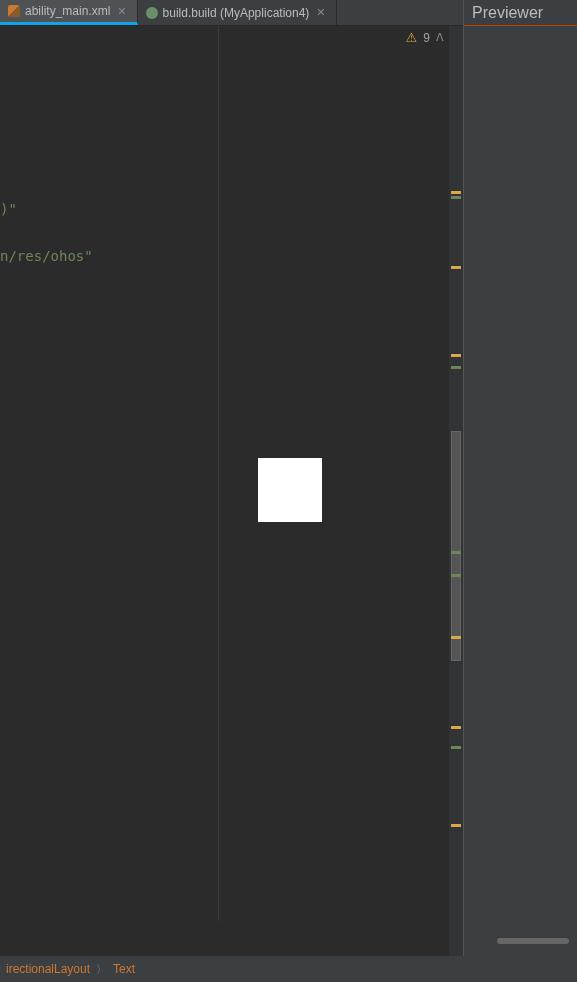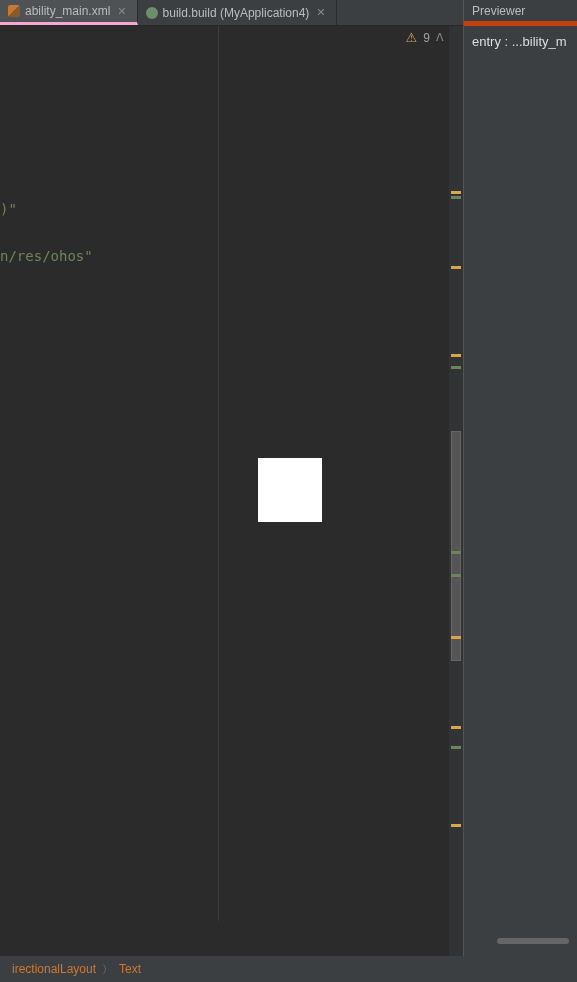--- a/index.html
+++ b/index.html
@@ -27,21 +27,21 @@
       display: flex;
       align-items: center;
       padding: 0 8px;
       gap: 5px;
       border-right: 1px solid #2b2b2b;
       cursor: pointer;
       color: #bbbbbb;
     }
     .tab.active {
       background: #4e5254;
-      border-bottom: 3px solid #f9a8d4;
+      border-bottom: 3px solid #0ea5e9;
       padding-bottom: 0;
     }
     .tab-icon {
       width: 12px;
       height: 12px;
       display: inline-block;
     }
     .xml-icon {
       background: linear-gradient(135deg, #c77832 50%, #8b5a2b 50%);
       border-radius: 2px;
@@ -64,22 +64,22 @@
       height: 100%;
       background: #3c3f41;
       border-left: 1px solid #555;
     }
     .previewer-header {
       height: 26px;
       display: flex;
       align-items: center;
       padding: 0 8px;
       color: #bbbbbb;
-      font-size: 12px;
-      border-bottom: 5px solid #c2410c;
+      font-size: 16px;
+      border-bottom: 1px solid #c2410c;
       background: #3c3f41;
     }
     .previewer-entry {
       padding: 8px;
       color: #dddddd;
       font-size: 13px;
       white-space: nowrap;
       overflow: hidden;
     }
     .editor-area {
@@ -168,21 +168,21 @@
     }
     .breadcrumb-bar {
       position: absolute;
       bottom: 0;
       left: 0;
       width: 100%;
       height: 26px;
       background: #3c3f41;
       display: flex;
       align-items: center;
-      padding: 0 12px;
+      padding: 0 6px;
       font-size: 12px;
       gap: 6px;
     }
     .breadcrumb-item {
       color: #cc7832;
     }
     .breadcrumb-sep {
       color: #888;
       font-size: 11px;
     }
@@ -240,21 +240,20 @@
   <div class="marker yellow" style="top:610px;"></div>
   <div class="marker yellow" style="top:700px;"></div>
   <div class="marker green" style="top:720px;"></div>
   <div class="marker yellow" style="top:798px;"></div>
 </div>
 
 <div class="previewer-panel">
   <div class="previewer-header">
     <span>Previewer</span>
   </div>
-  <div class="previewer-entry">entry : ...bility_m</div>
   <div class="previewer-scrollbar"></div>
 </div>
 
 <div class="breadcrumb-bar">
   <span class="breadcrumb-item">irectionalLayout</span>
   <span class="breadcrumb-sep">〉</span>
   <span class="breadcrumb-item">Text</span>
 </div>
 
 </body></html>

